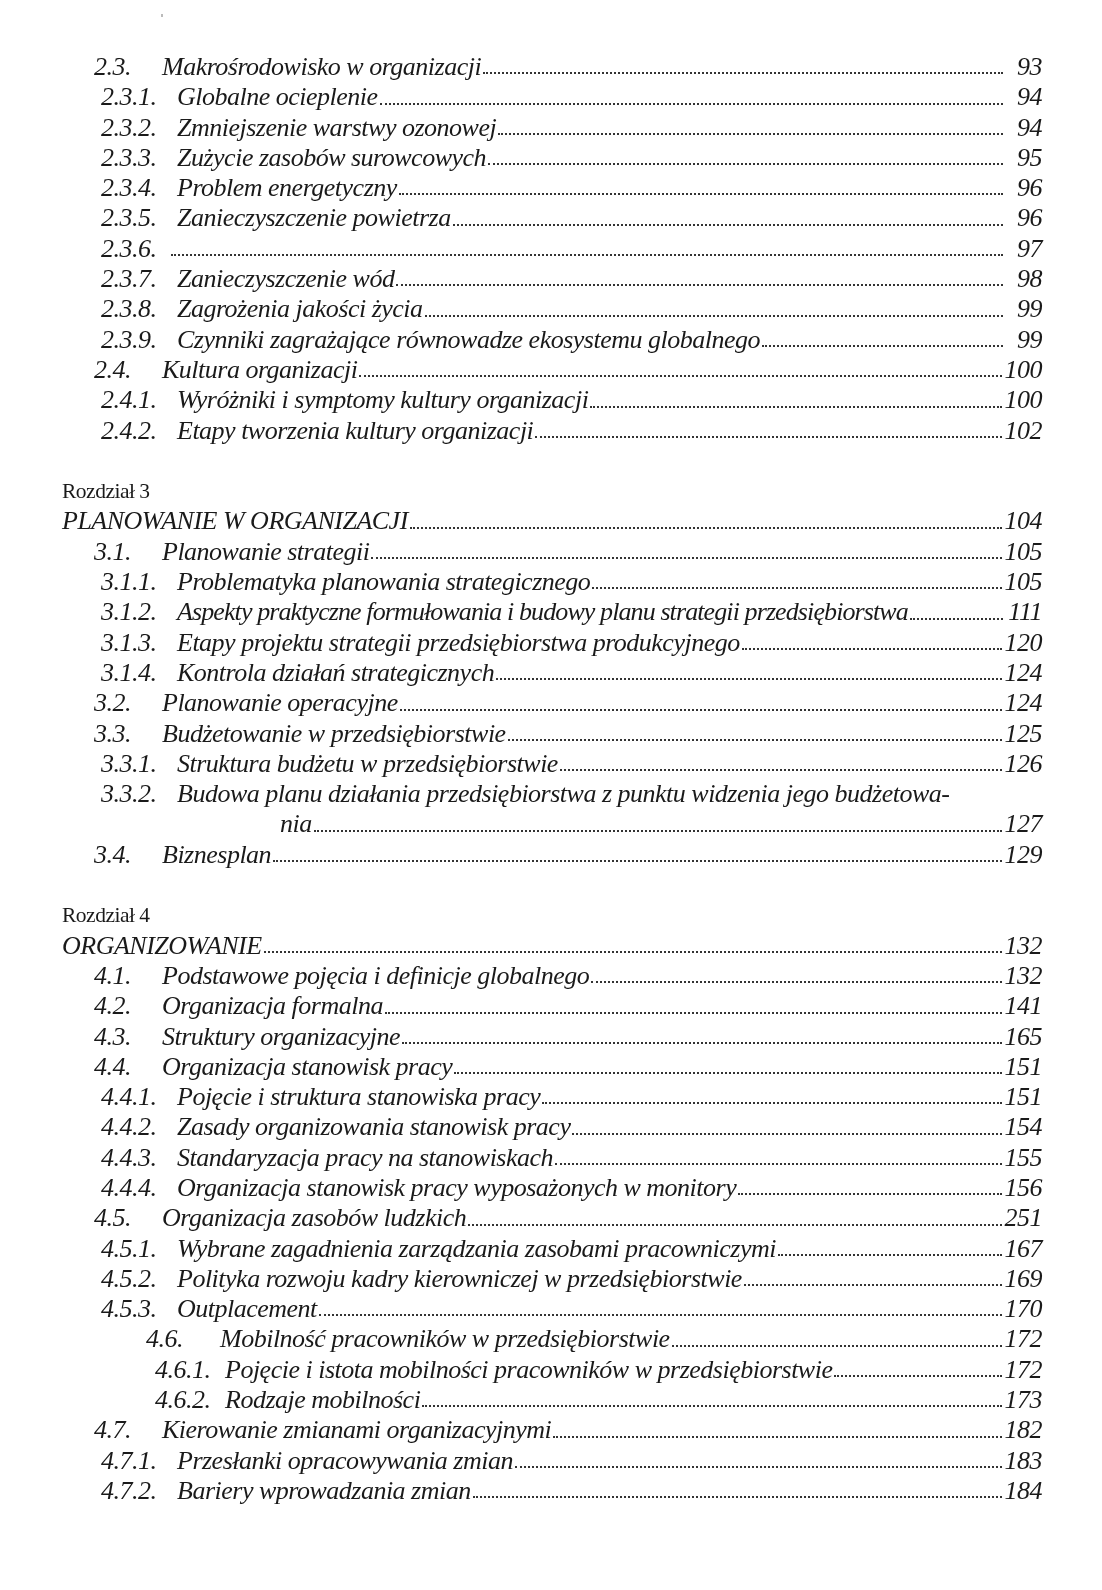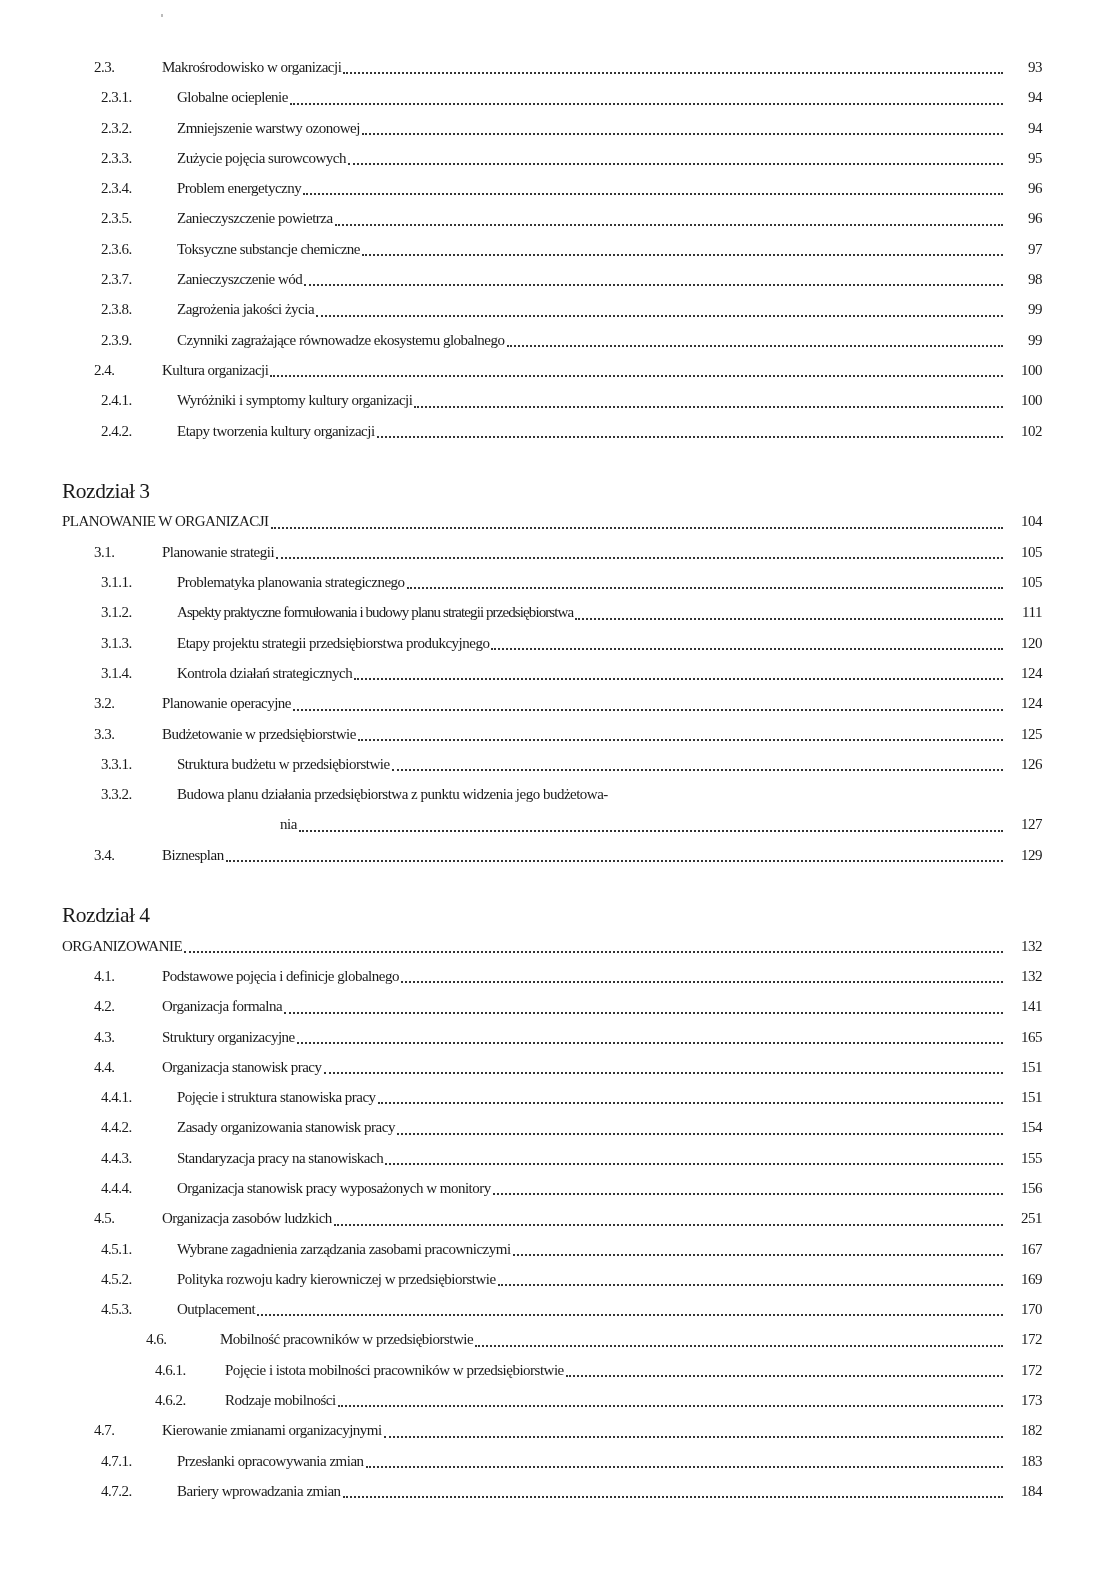--- a/index.html
+++ b/index.html
@@ -19,24 +19,25 @@
       position: absolute;
       left: 62px;
       top: 52px;
       width: 980px;
     }
     .row {
       position: relative;
       height: 30.3px;
       display: flex;
       align-items: center;
-      font-size: 15px;
+      font-size: 26px;
       line-height: 30.3px;
       letter-spacing: -0.5px;
       white-space: nowrap;
+      font-style: italic;
     }
     .row .num {
       flex: 0 0 auto;
     }
     .row.l1 .num { margin-left: 32px; width: 60px; }
     .row.l2 .num { margin-left: 39px; width: 68px; }
     .row.l2b .num { margin-left: 93px; width: 62px; }
     .row.l2c .num { margin-left: 84px; width: 66px; }
     .row .title {
       flex: 0 0 auto;
@@ -100,39 +101,38 @@
         <span class="page-num">94</span>
       </div>
     <div class="row l2">
         <span class="num">2.3.2.</span>
         <span class="title">Zmniejszenie warstwy ozonowej</span>
         <span class="leader"></span>
         <span class="page-num">94</span>
       </div>
     <div class="row l2">
         <span class="num">2.3.3.</span>
-        <span class="title">Zużycie pojęcia surowcowych</span>
+        <span class="title">Zużycie zasobów surowcowych</span>
         <span class="leader"></span>
         <span class="page-num">95</span>
       </div>
     <div class="row l2">
         <span class="num">2.3.4.</span>
         <span class="title">Problem energetyczny</span>
         <span class="leader"></span>
         <span class="page-num">96</span>
       </div>
     <div class="row l2">
         <span class="num">2.3.5.</span>
         <span class="title">Zanieczyszczenie powietrza</span>
         <span class="leader"></span>
         <span class="page-num">96</span>
       </div>
     <div class="row l2">
         <span class="num">2.3.6.</span>
-        <span class="title">Toksyczne substancje chemiczne</span>
         <span class="leader"></span>
         <span class="page-num">97</span>
       </div>
     <div class="row l2">
         <span class="num">2.3.7.</span>
         <span class="title">Zanieczyszczenie wód</span>
         <span class="leader"></span>
         <span class="page-num">98</span>
       </div>
     <div class="row l2">

